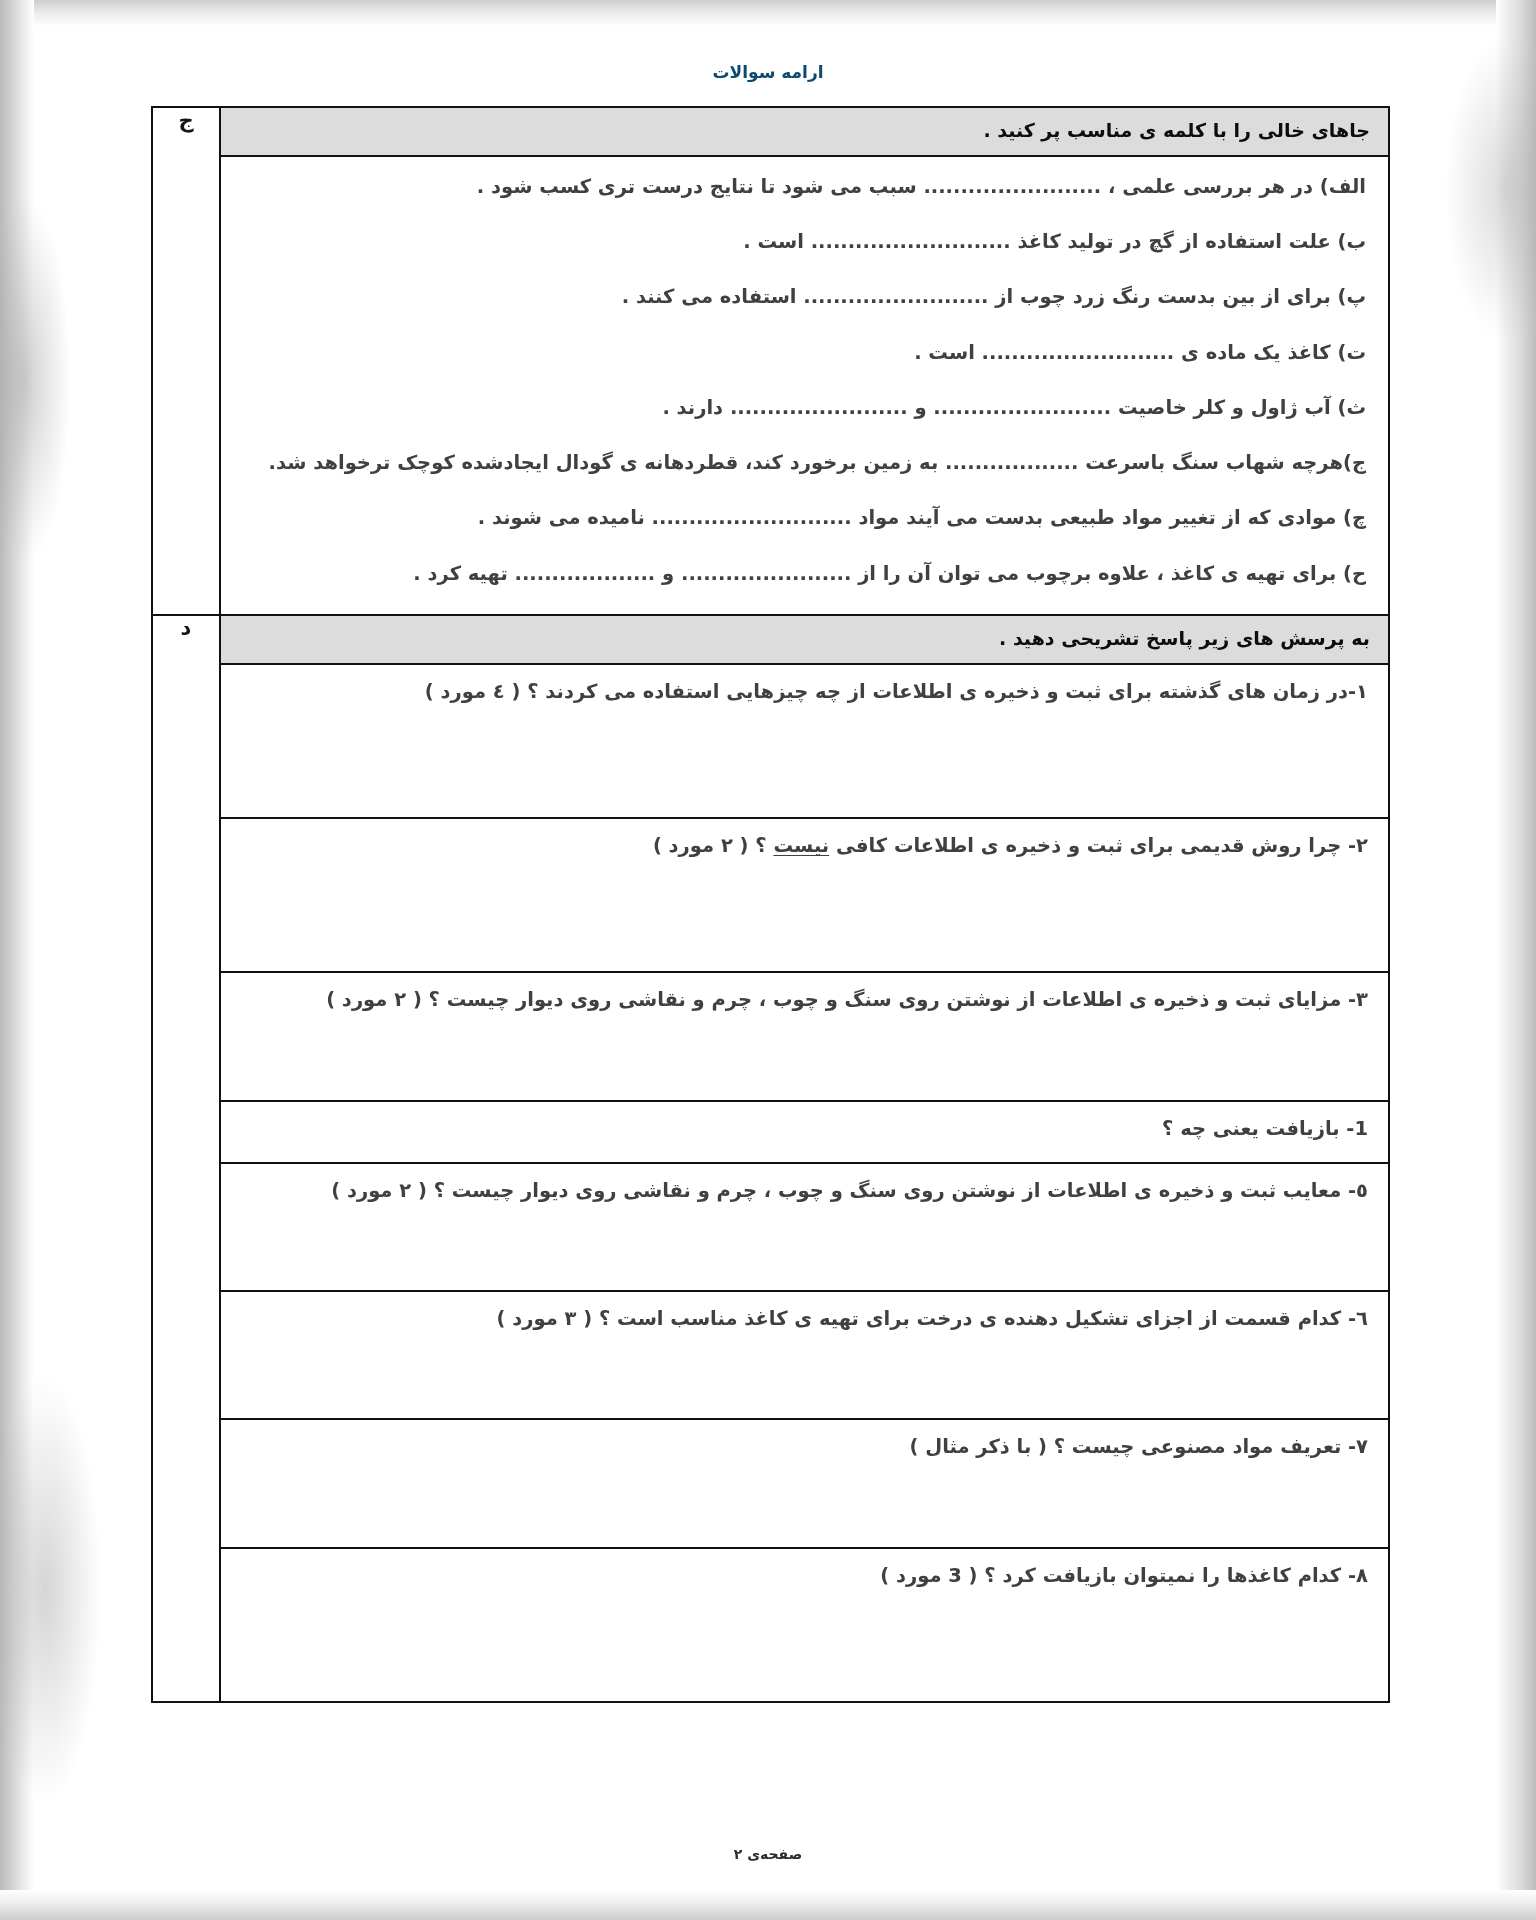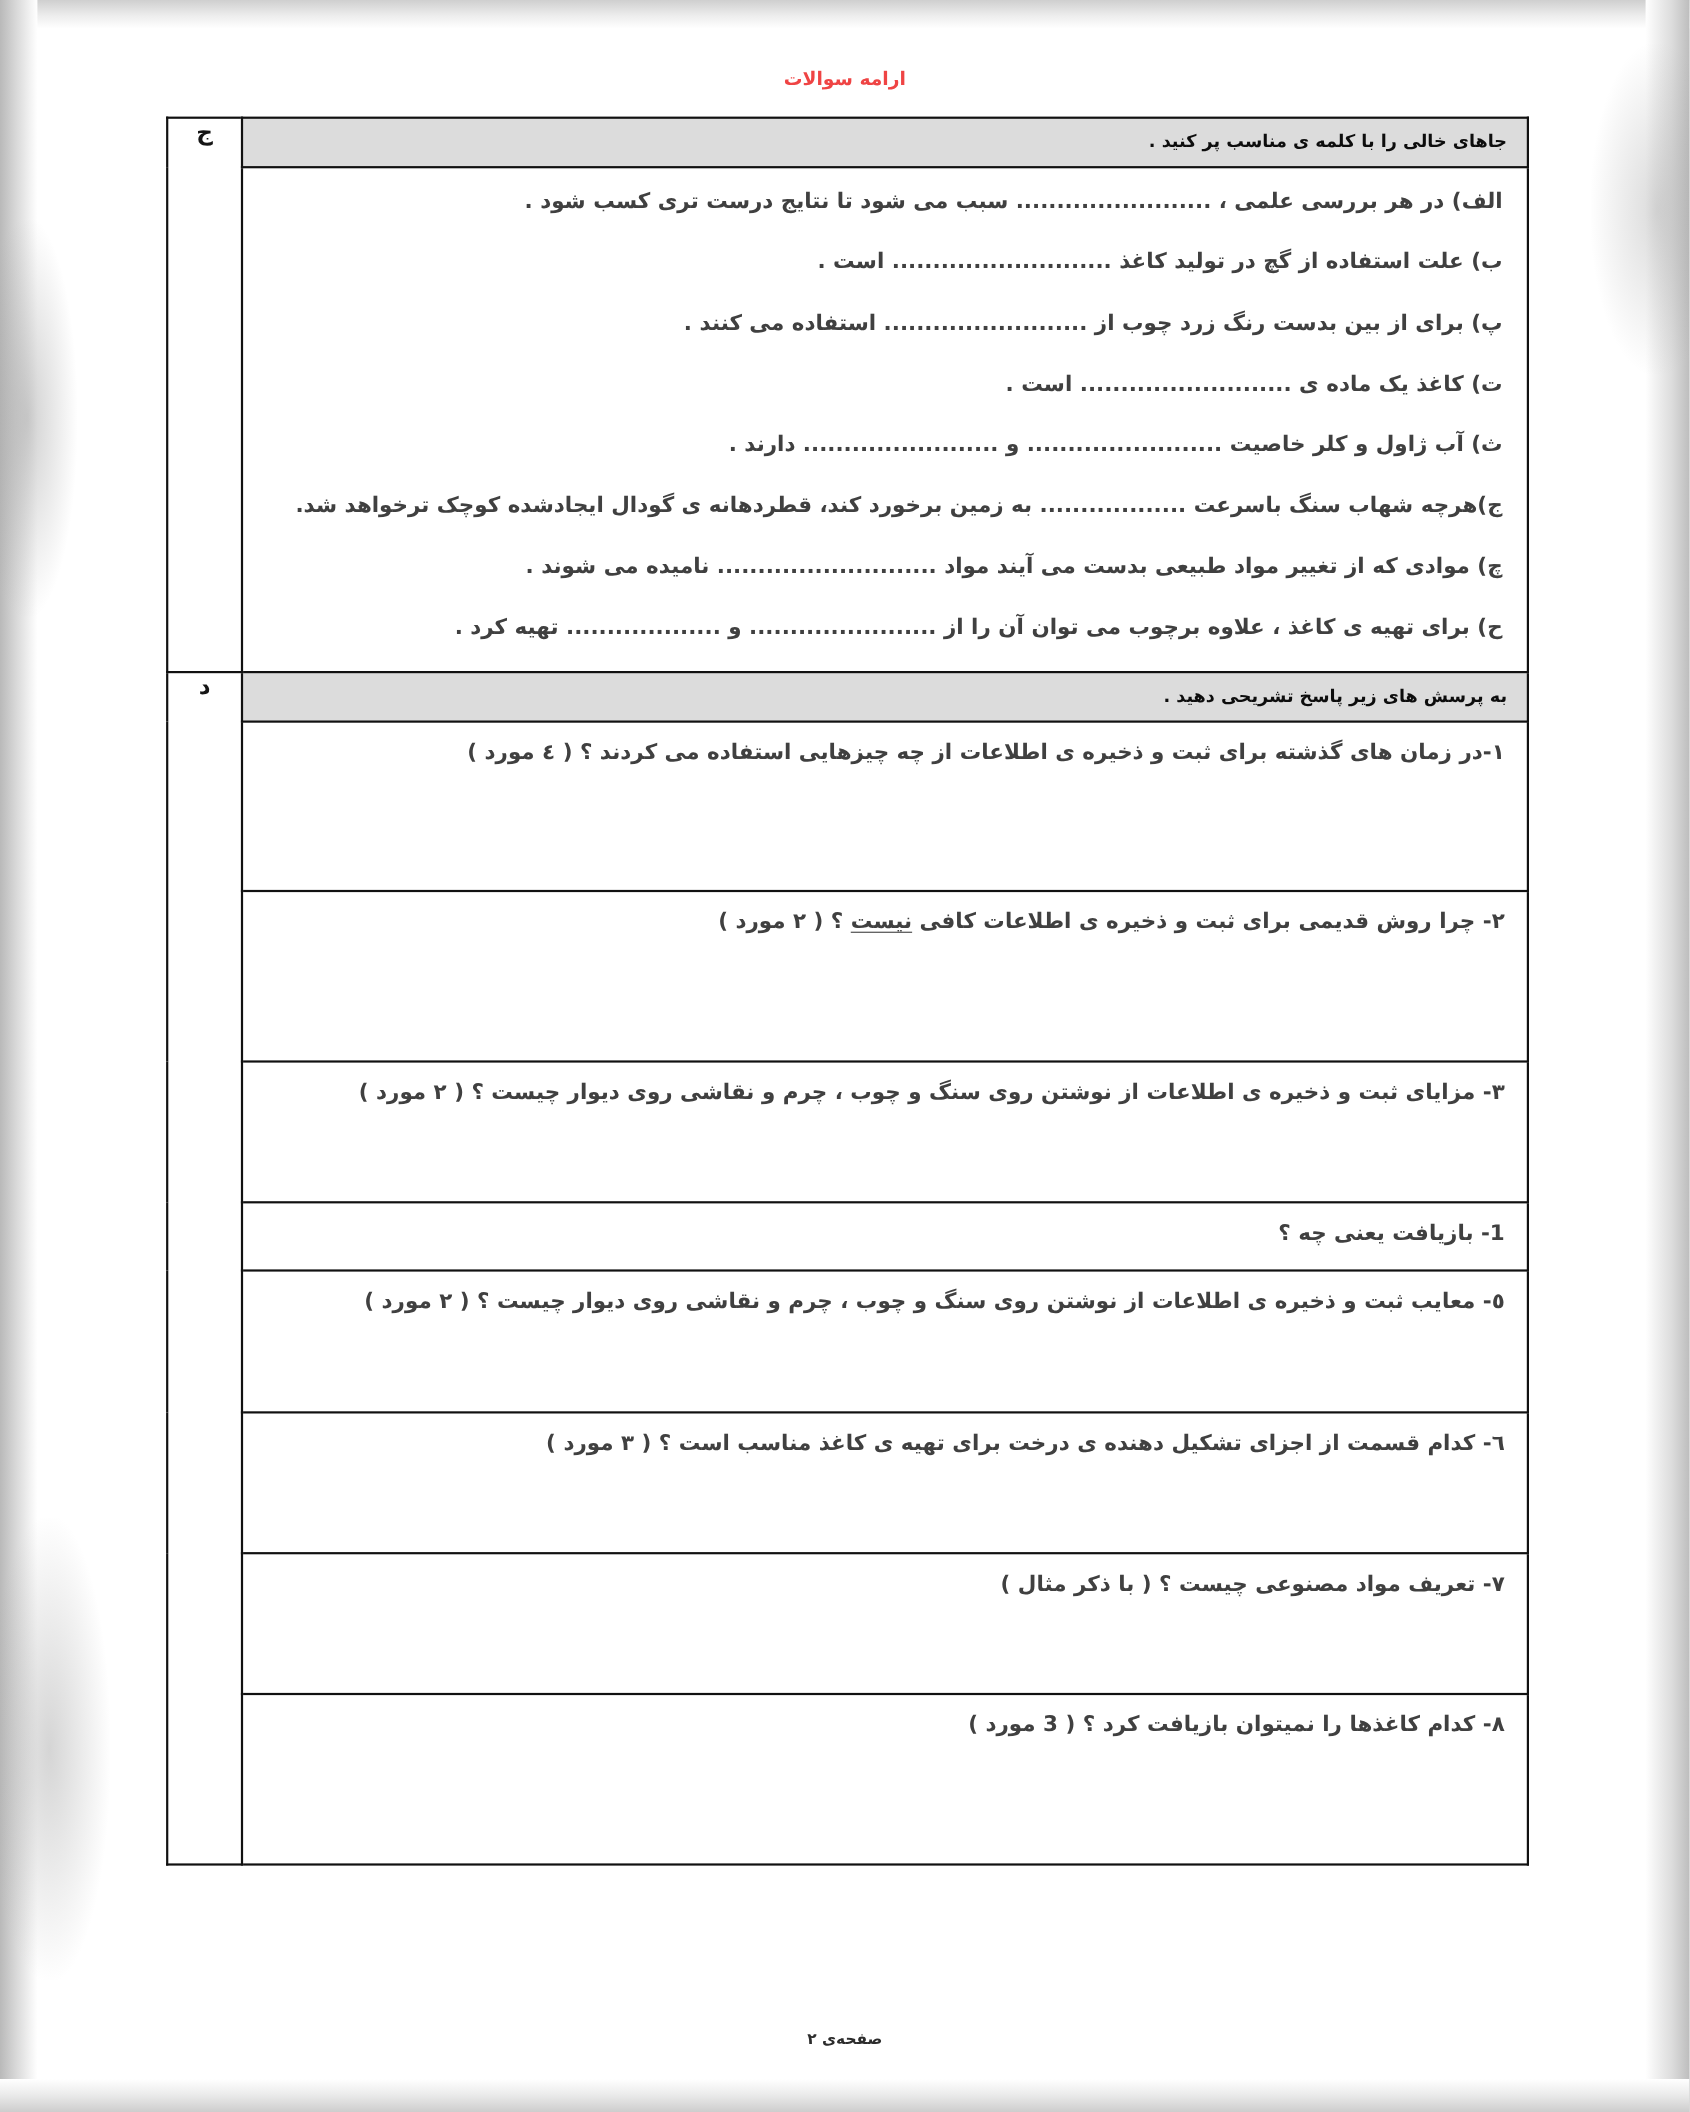--- a/index.html
+++ b/index.html
@@ -77,21 +77,21 @@
   }
 
   .page-header {
     position: absolute;
     top: 62px;
     left: 0;
     width: 100%;
     text-align: center;
     font-size: 17px;
     font-weight: 700;
-    color: #ef4444;
+    color: #0c4a6e;
     letter-spacing: 0.5px;
   }
 
   .page-footer {
     position: absolute;
     bottom: 58px;
     left: 0;
     width: 100%;
     text-align: center;
     font-size: 14px;
@@ -119,21 +119,21 @@
     width: 68px;
     text-align: center;
     vertical-align: middle;
     font-size: 21px;
     font-weight: 700;
     color: #151515;
   }
 
   .section-head {
     background: #dcdcdc;
-    font-size: 16px;
+    font-size: 19px;
     font-weight: 700;
     color: #0d0d0d;
     padding: 11px 18px 12px 18px !important;
     line-height: 1.25;
     border-top: 2.5px solid #111;
     border-bottom: 2.5px solid #111;
   }
 
   .blanks-cell {
     padding: 16px 22px 20px 22px !important;

